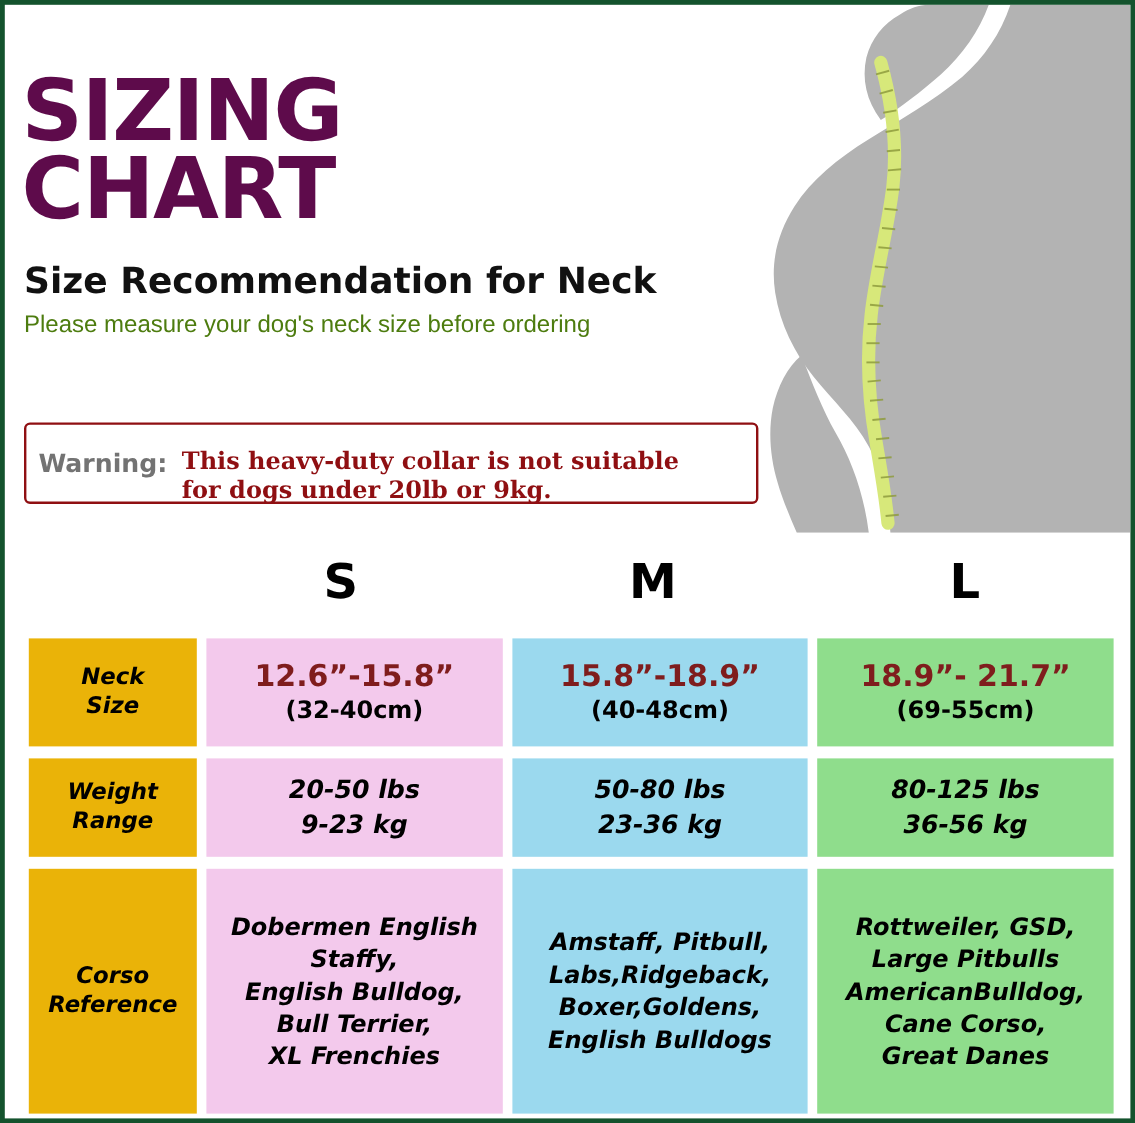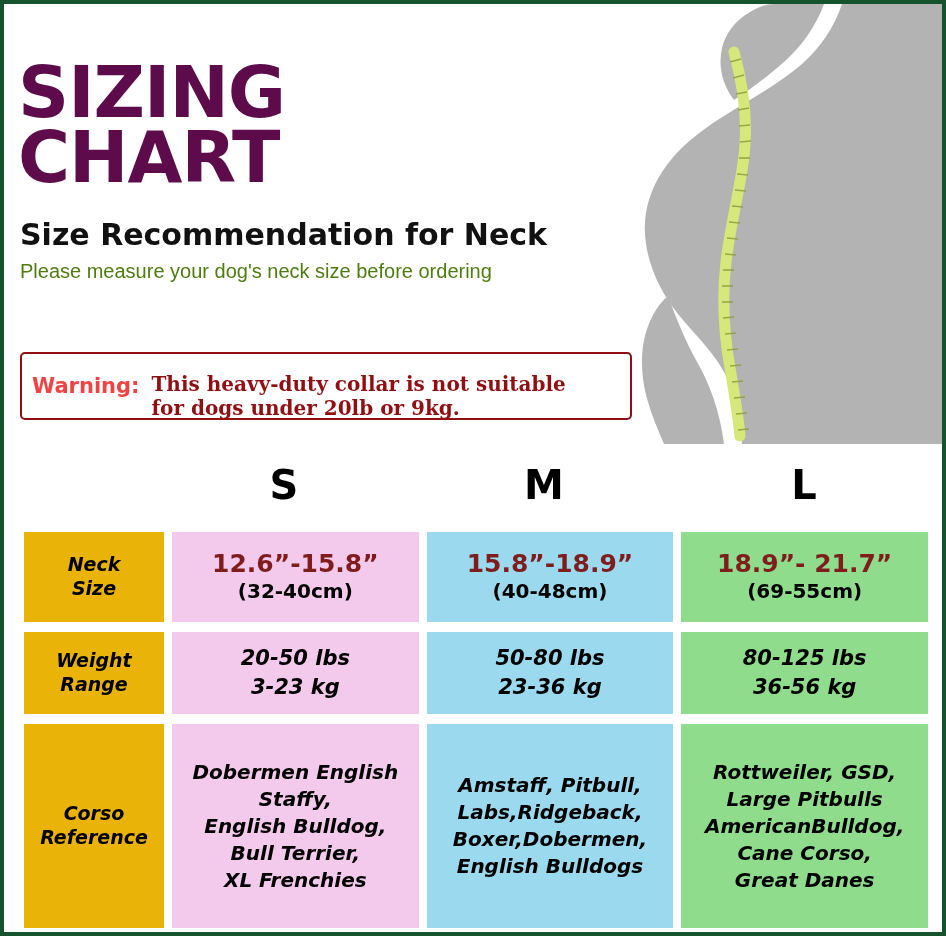--- a/index.html
+++ b/index.html
@@ -77,21 +77,21 @@
     border-radius: 5px;
     box-sizing: border-box;
     display: flex;
     align-items: center;
     padding: 0 10px;
   }
   .warning-label {
     font-family: "DejaVu Sans", sans-serif;
     font-weight: bold;
     font-size: 21px;
-    color: #ef4444;
+    color: #737373;
     white-space: nowrap;
     padding-right: 12px;
   }
   .warning-text {
     font-family: "DejaVu Serif", serif;
     font-weight: bold;
     font-size: 20px;
     line-height: 1.2;
     color: #8f0f12;
     white-space: pre-line;
@@ -265,21 +265,21 @@
       <td class="cell-l">
         <div class="neck-main">18.9”- 21.7”</div>
         <div class="neck-sub">(69-55cm)</div>
       </td>
     </tr>
     <tr class="row-weight">
       <td class="rowlabel">Weight
 Range</td>
       <td class="cell-s">
         <div class="weight-text">20-50 lbs
-3-23 kg</div>
+9-23 kg</div>
       </td>
       <td class="cell-m">
         <div class="weight-text">50-80 lbs
 23-36 kg</div>
       </td>
       <td class="cell-l">
         <div class="weight-text">80-125 lbs
 36-56 kg</div>
       </td>
     </tr>
@@ -289,21 +289,21 @@
       <td class="cell-s">
         <div class="breed-text">Dobermen English
 Staffy,
 English Bulldog,
 Bull Terrier,
 XL Frenchies</div>
       </td>
       <td class="cell-m">
         <div class="breed-text">Amstaff, Pitbull,
 Labs,Ridgeback,
-Boxer,Dobermen,
+Boxer,Goldens,
 English Bulldogs</div>
       </td>
       <td class="cell-l">
         <div class="breed-text">Rottweiler, GSD,
 Large Pitbulls
 AmericanBulldog,
 Cane Corso,
 Great Danes</div>
       </td>
     </tr>

